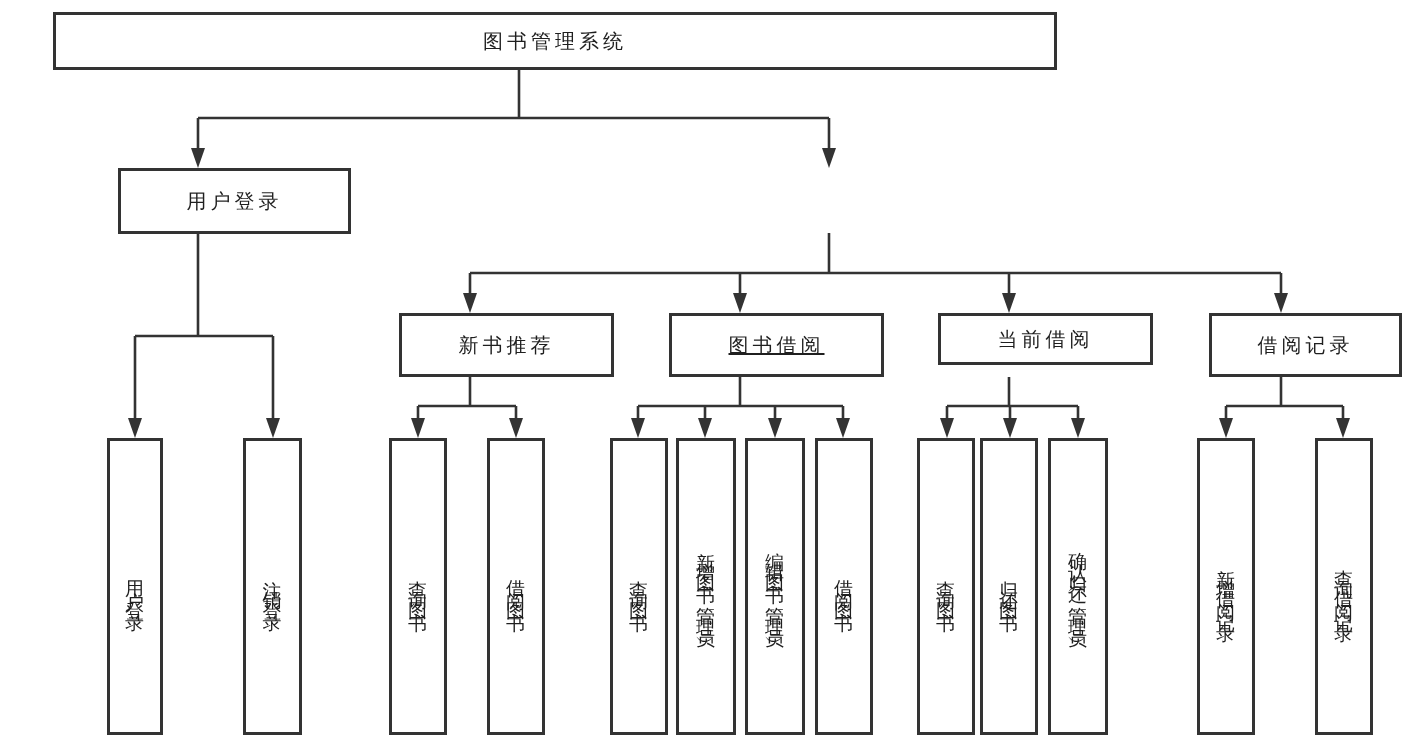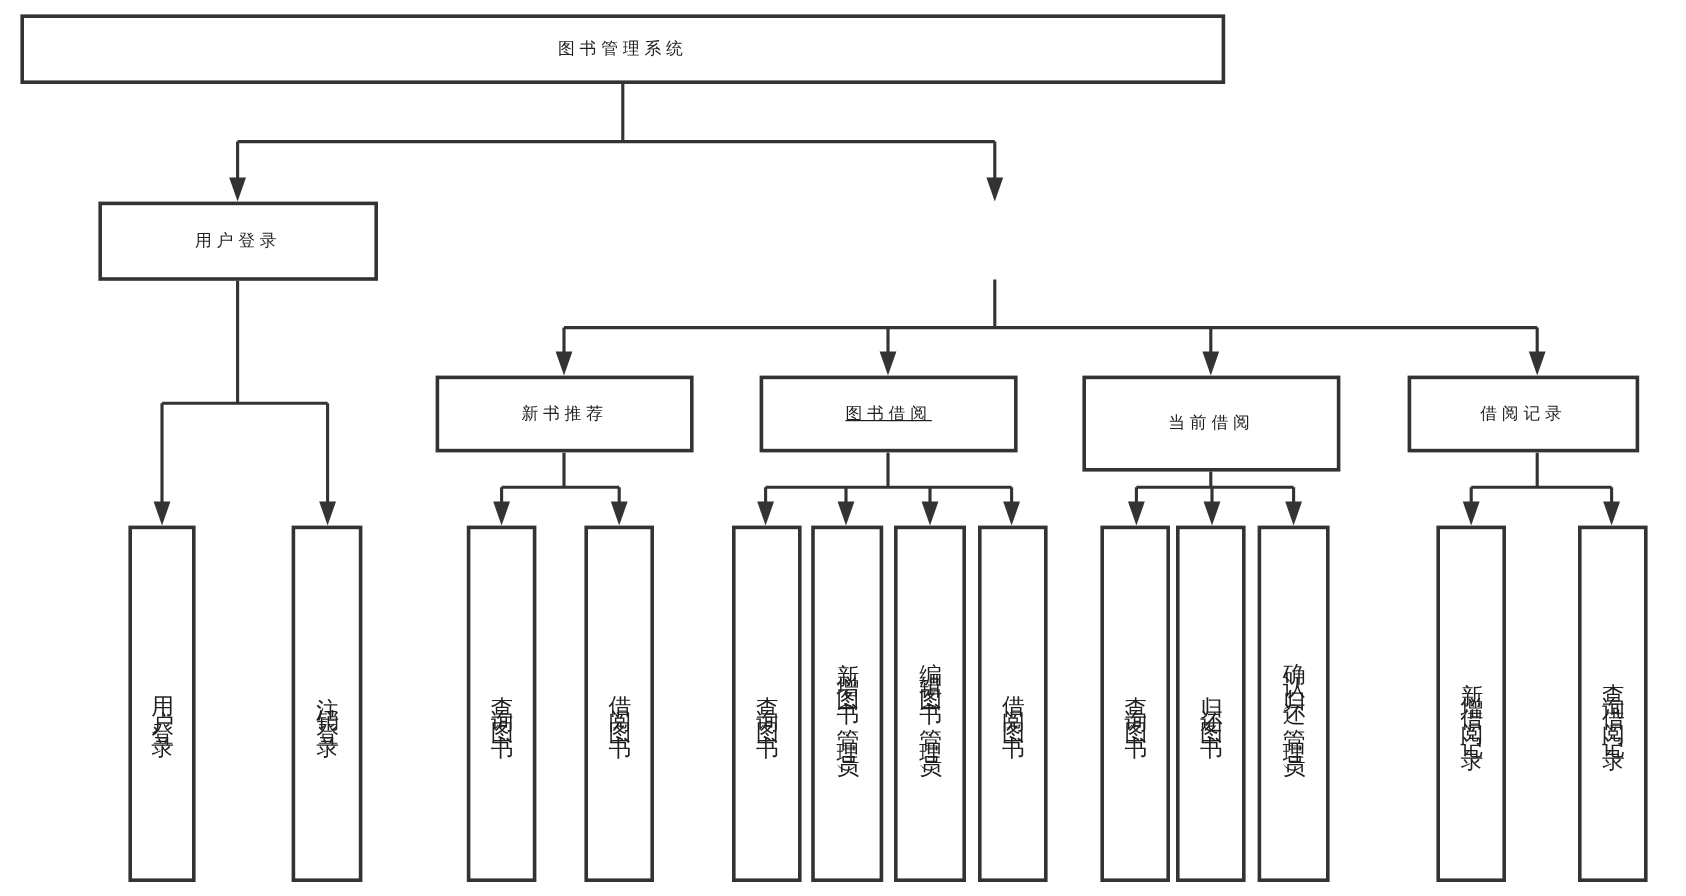--- a/index.html
+++ b/index.html
@@ -4,39 +4,39 @@
 <style>
   html,body{margin:0;padding:0;background:#ffffff;}
   .stage{
     position:relative;width:1405px;height:747px;background:#ffffff;overflow:hidden;
     font-family:"Liberation Sans","DejaVu Sans",sans-serif;color:#1f1f1f;
   }
   .connector-layer{position:absolute;left:0;top:0;width:1405px;height:747px;}
   .node{
     position:absolute;box-sizing:border-box;background:#ffffff;border:3px solid #333333;
     display:flex;align-items:center;justify-content:center;
-    font-size:14px;letter-spacing:4px;white-space:nowrap;z-index:2;
+    font-size:20px;letter-spacing:4px;white-space:nowrap;z-index:2;margin-left:36px;
   }
   .leaf{
     position:absolute;box-sizing:border-box;background:#ffffff;border:3px solid #333333;
     top:438px;height:297px;display:flex;align-items:center;justify-content:center;z-index:2;
   }
   .leaf .vtext{
     writing-mode:vertical-rl;text-orientation:mixed;
     font-size:19px;letter-spacing:11px;line-height:1;
   }
   
   #n-root{left:17px;top:12px;width:1004px;height:58px;}
   
   #n-user-login{left:82px;top:168px;width:233px;height:66px;}
   #n-book-mgmt{left:712px;top:168px;width:233px;height:66px;}
   
   #n-new-book{left:363px;top:313px;width:215px;height:64px;}
   #n-book-borrow{left:633px;top:313px;width:215px;height:64px;text-decoration:underline;}
-  #n-current-borrow{left:902px;top:313px;width:215px;height:80px;font-family:Liberation Serif, serif;}
+  #n-current-borrow{left:902px;top:313px;width:215px;height:52px;font-family:Liberation Serif, serif;}
   #n-borrow-record{left:1173px;top:313px;width:193px;height:64px;}
   
   #l-user-login{left:107px;width:56px;}
   #l-logout{left:243px;width:59px;}
   #l-nb-query{left:389px;width:58px;}
   #l-nb-borrow{left:487px;width:58px;}
   #l-bb-query{left:610px;width:58px;}
   #l-bb-add{left:676px;width:60px;}
   #l-bb-edit{left:745px;width:60px;}
   #l-bb-borrow{left:815px;width:58px;}

